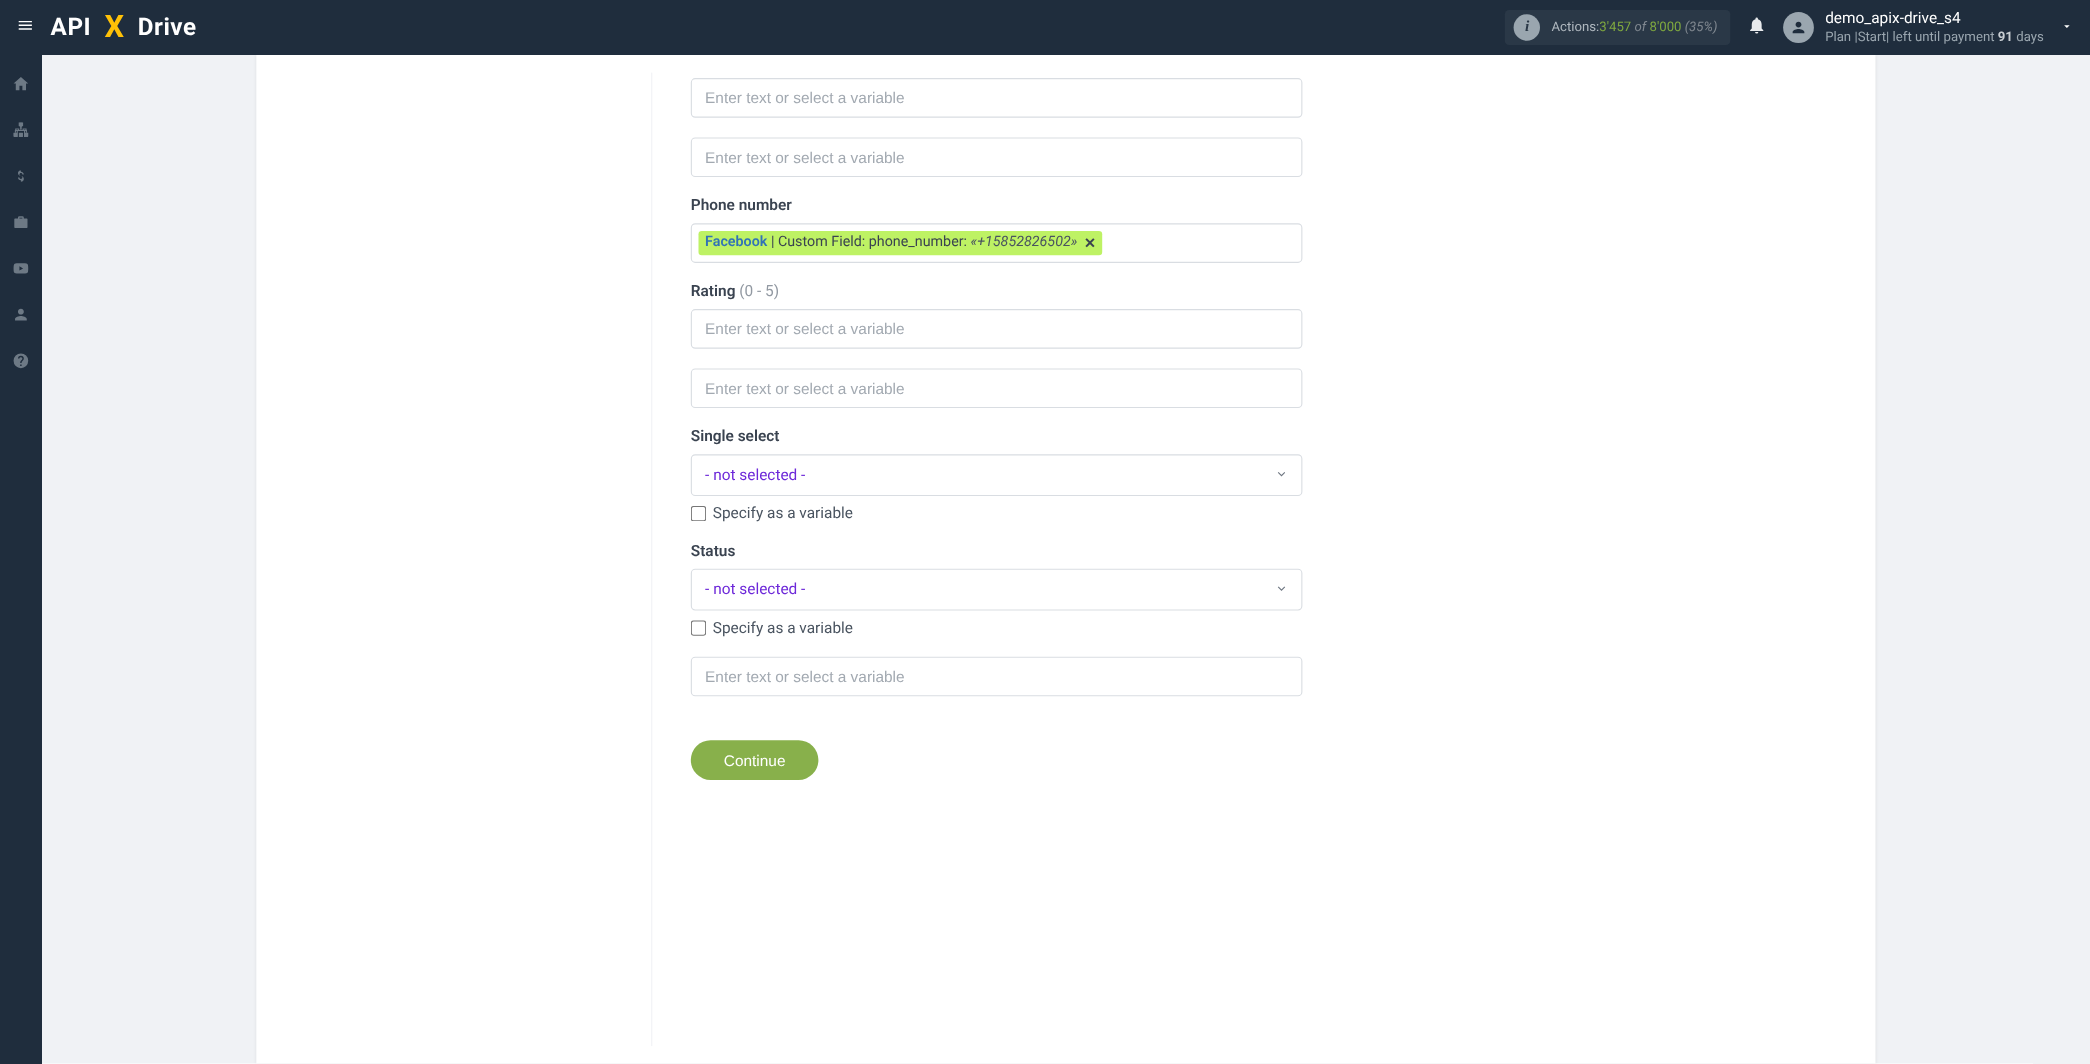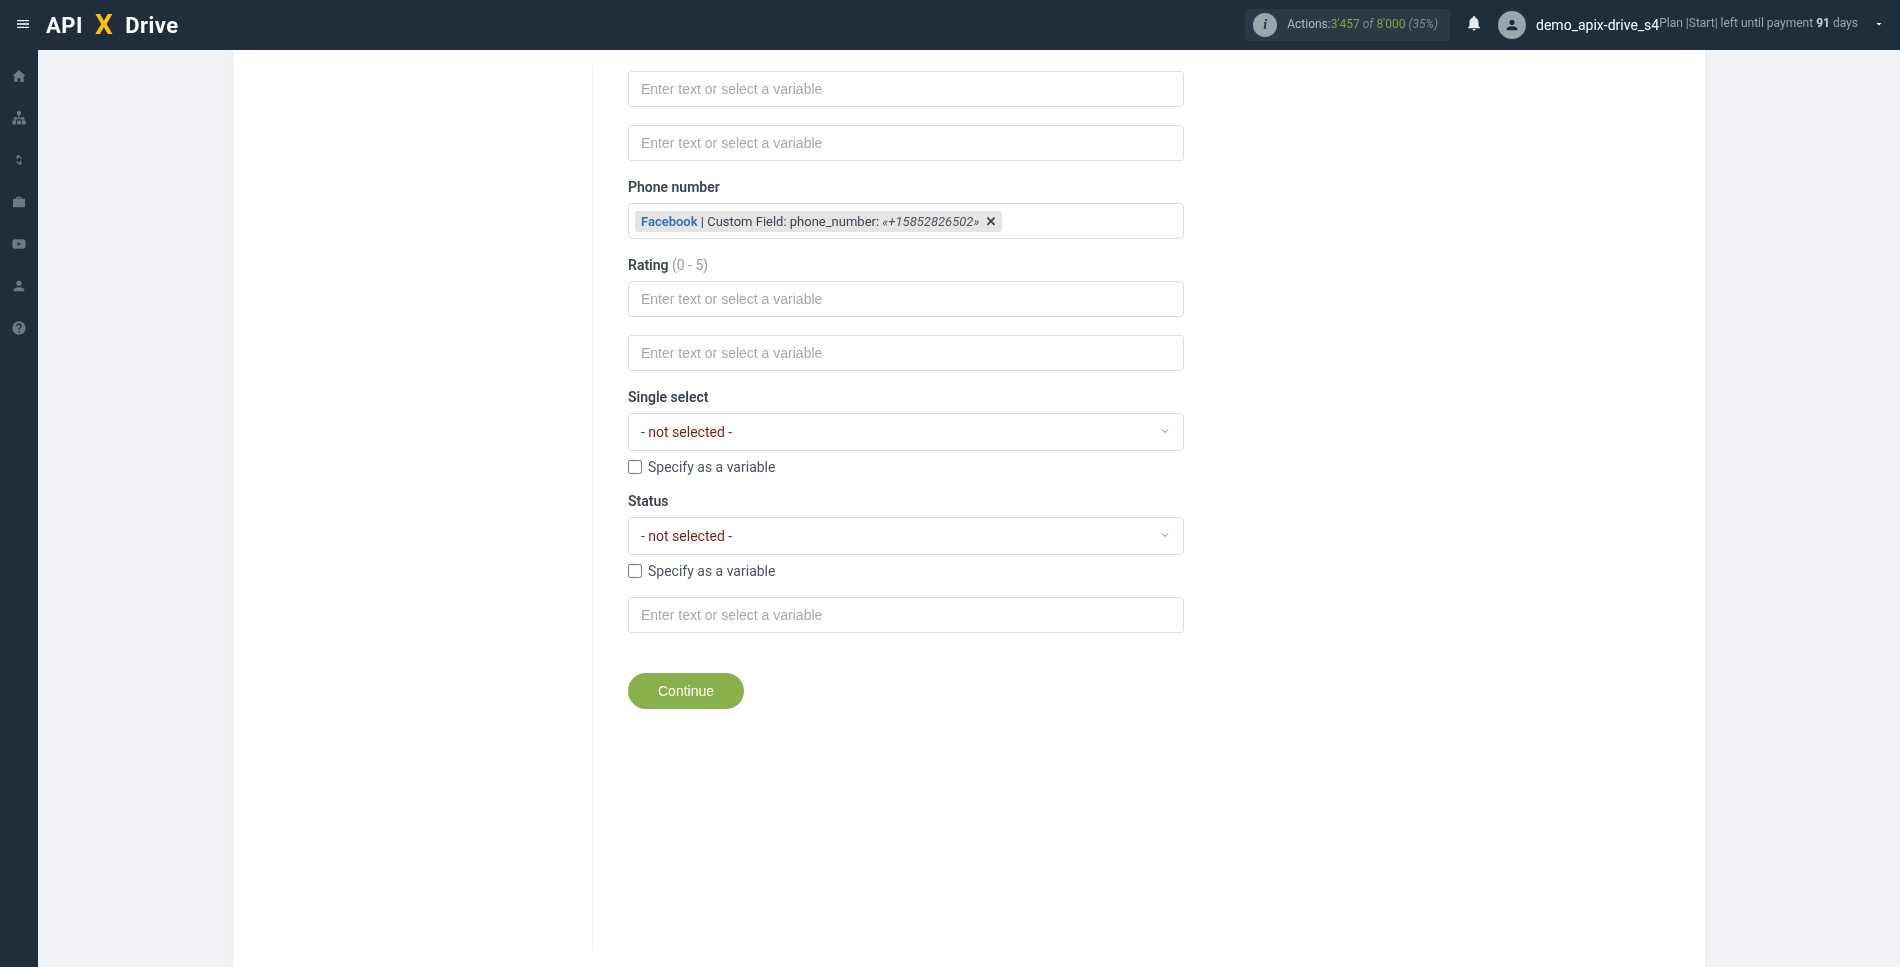--- a/index.html
+++ b/index.html
@@ -139,20 +139,21 @@
       border-radius: 50%;
       display: flex;
       align-items: center;
       justify-content: center;
       color: #1f2d3d;
       font-size: 16px;
     }
     
     .user-info {
       display: flex;
+      flex-direction: column;
       line-height: 1.3;
     }
     
     .user-name {
       color: #fff;
       font-size: 14px;
     }
     
     .user-plan {
       color: #9aa6af;
@@ -263,21 +264,21 @@
       border: 1px solid #d9dde2;
       border-radius: 4px;
       padding: 4px 6px;
       display: flex;
       align-items: center;
       flex-wrap: wrap;
       gap: 4px;
     }
     
     .token {
-      background-color: #e5e5e5;
+      background-color: #bef264;
       border-radius: 3px;
       padding: 3px 6px;
       font-size: 13px;
       color: #3a4350;
       display: inline-flex;
       align-items: flex-start;
       gap: 4px;
     }
     
     .token-source {
@@ -299,21 +300,21 @@
     }
     
     .form-select {
       width: 100%;
       max-width: 556px;
       height: 38px;
       border: 1px solid #d9dde2;
       border-radius: 4px;
       padding: 0 12px;
       font-size: 14px;
-      color: #7f1d1d;
+      color: #6d28d9;
       background-color: #fff;
       display: flex;
       align-items: center;
       justify-content: space-between;
       cursor: pointer;
     }
     
     .select-arrow {
       color: #6d7580;
       font-size: 12px;

